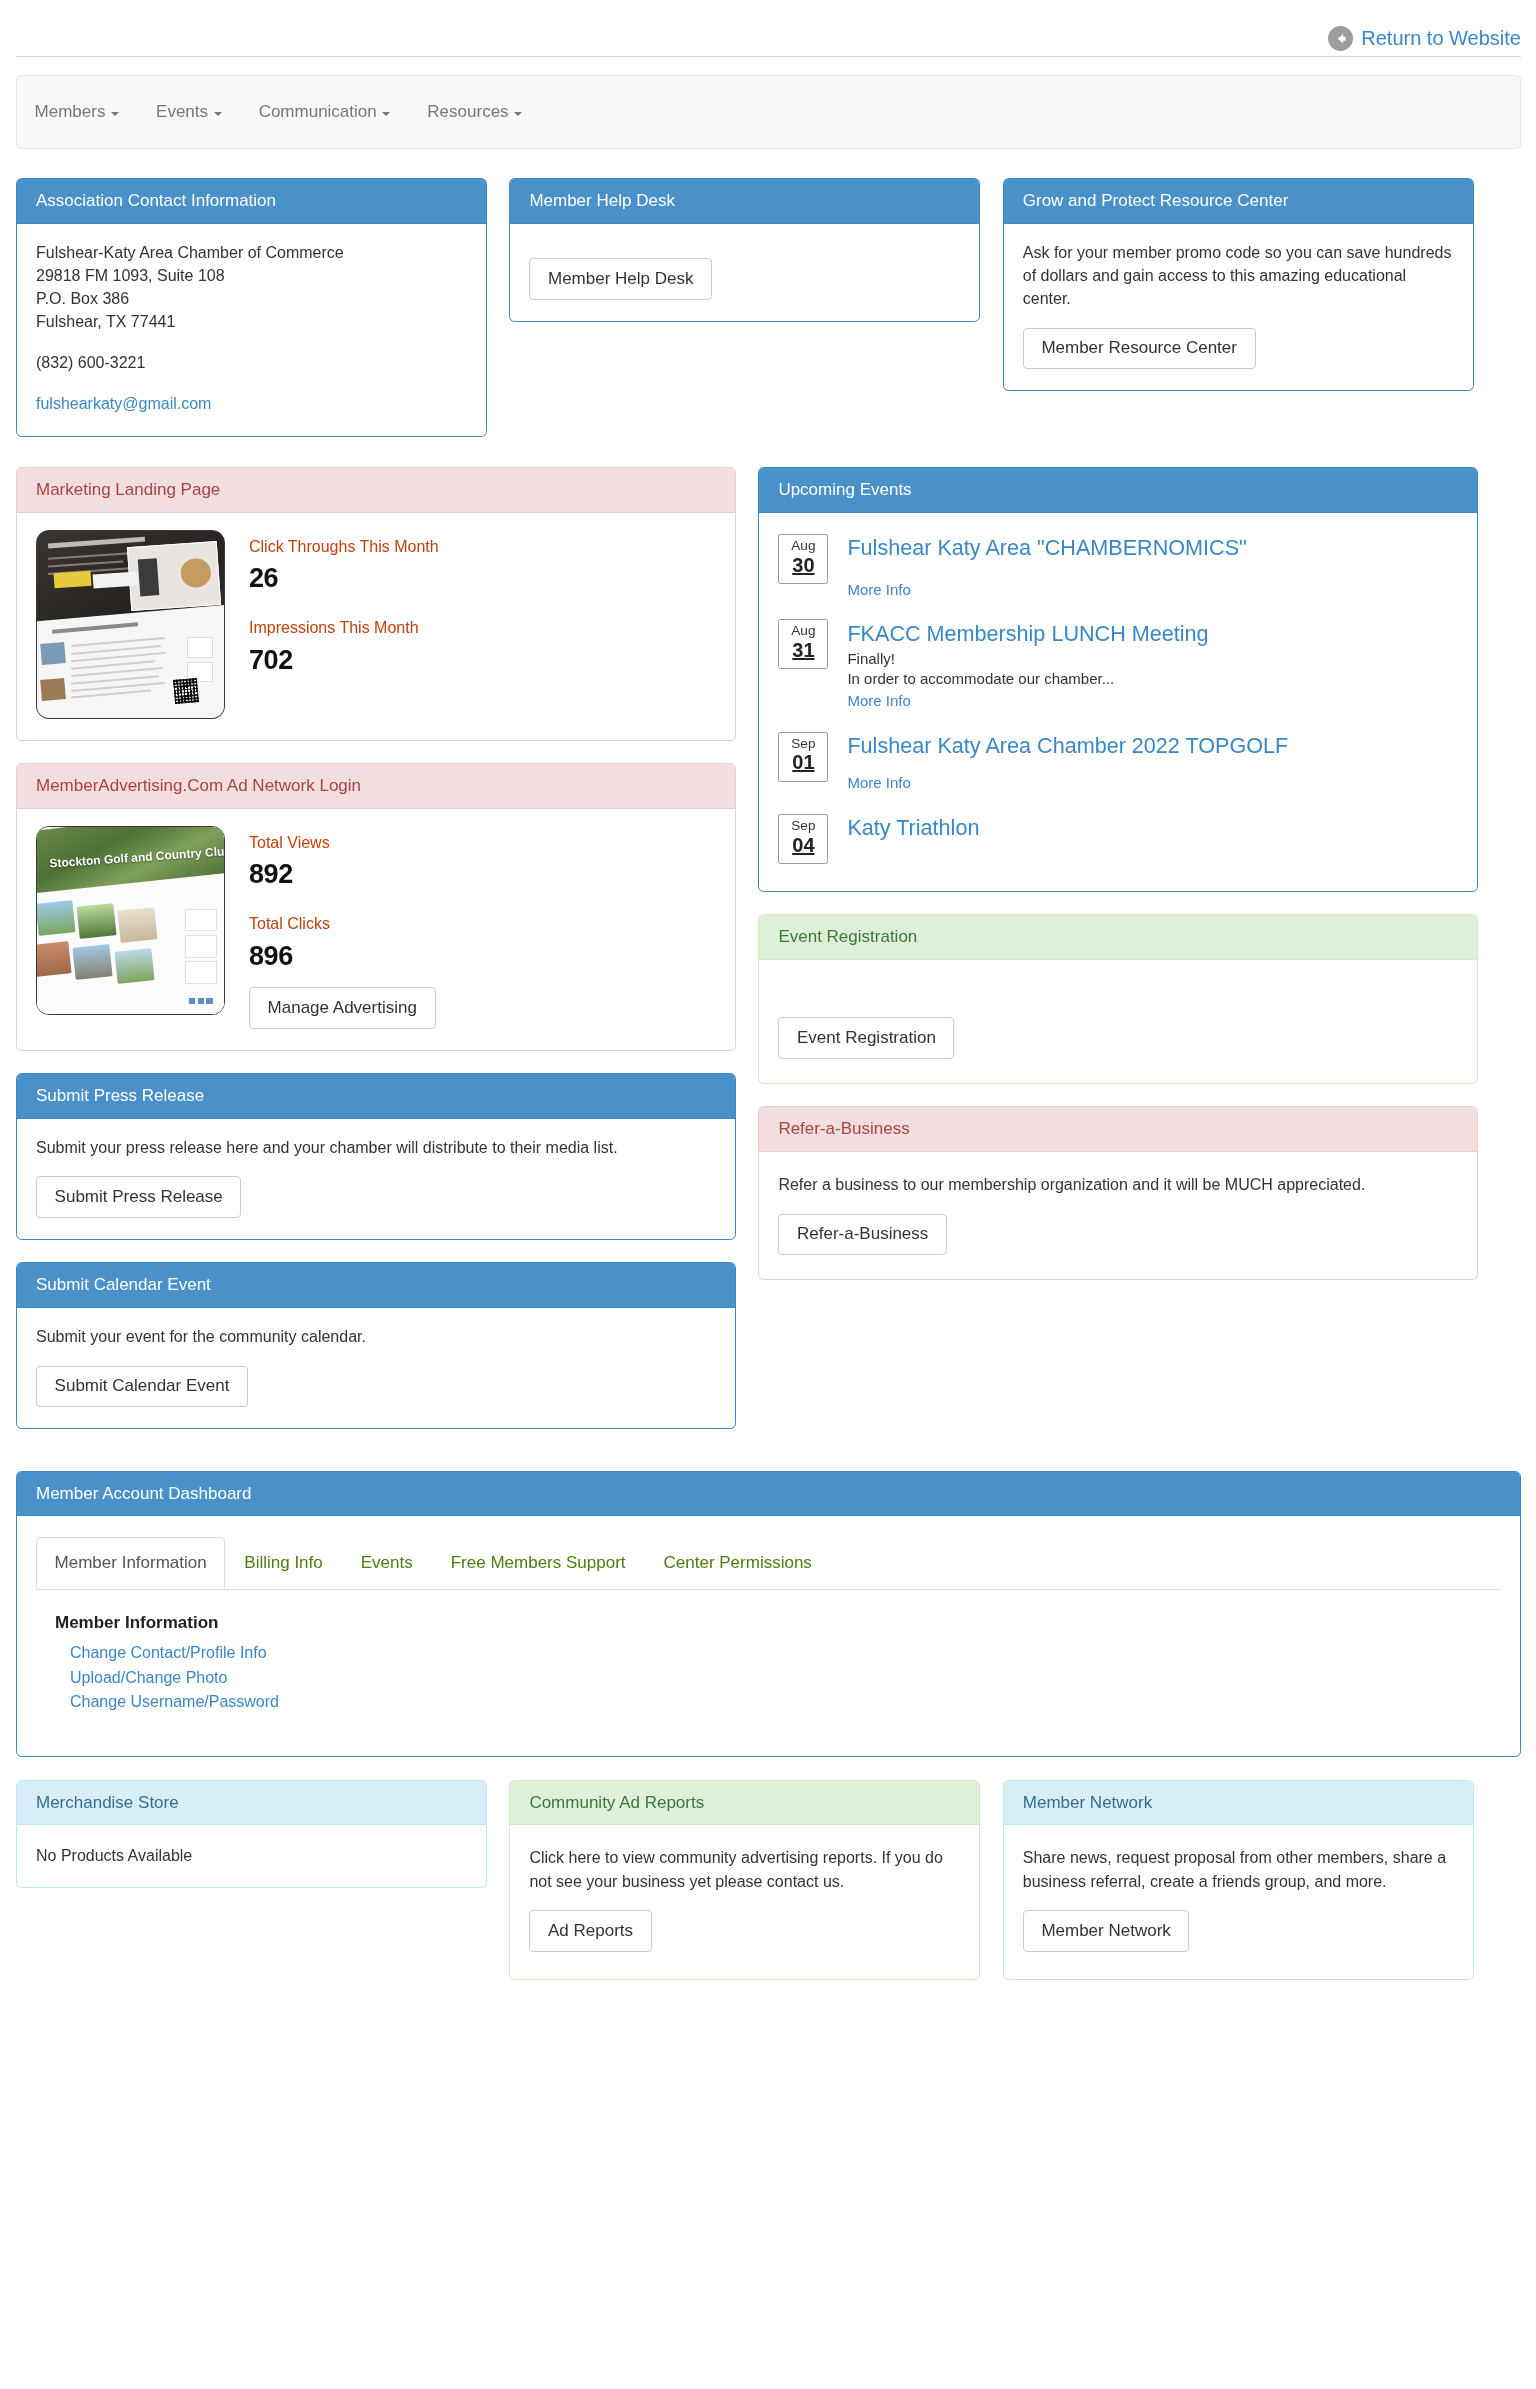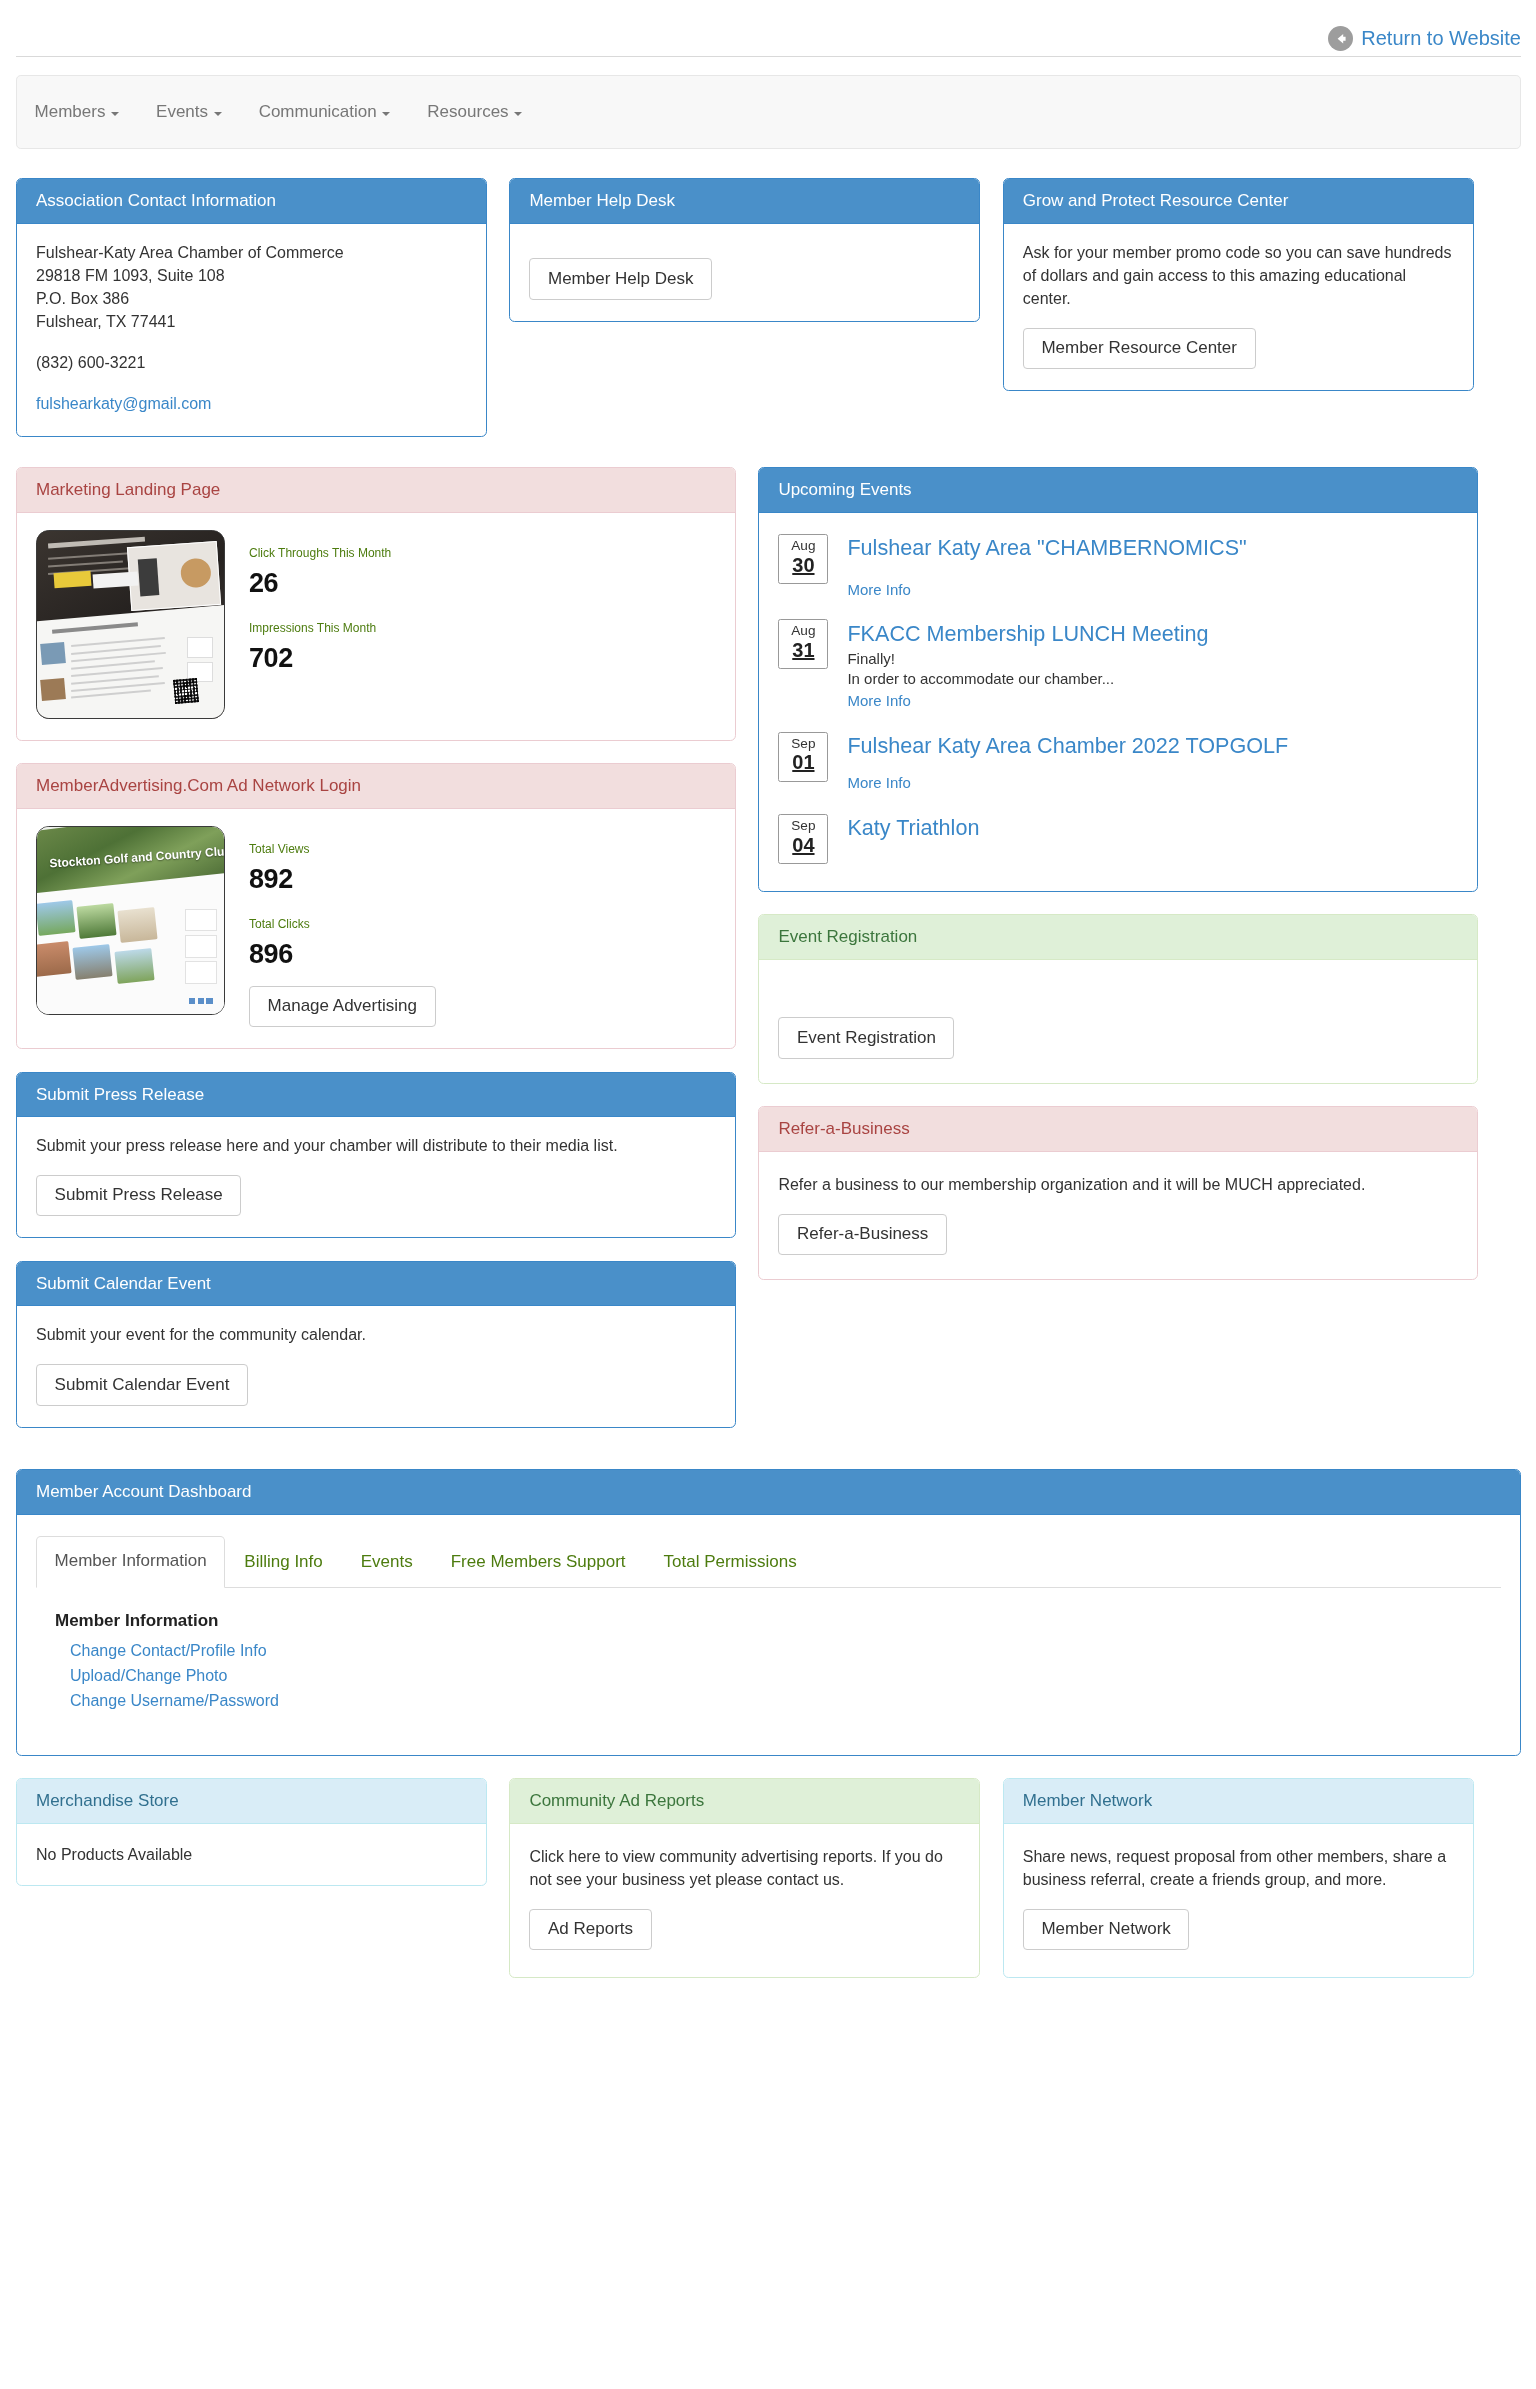--- a/index.html
+++ b/index.html
@@ -79,21 +79,21 @@
   .colR { width:720px; flex:0 0 720px; }
 
   
   .stat-row { display:flex; gap:24px; }
   .thumb {
     width:189px; height:189px; flex:0 0 189px; border-radius:12.8px;
     border:1.6px solid #3a3a3a; overflow:hidden; position:relative; background:#ddd;
   }
   .thumb.dark { background:#2b2724; }
   .stat-col { padding-top:4.8px; }
-  .stat-label { font-size:12px; color:#4d7c0f;margin-top:10px; }
+  .stat-label { font-size:16px; color:#c2410c; }
   .stat-value { font-size:27px; font-weight:bold; color:#111; margin:1.6px 0 17.6px 0; letter-spacing:-0.4px; }
 
   
   .mock1 { position:absolute; inset:0; background:linear-gradient(150deg,#3b3530 0%,#262220 45%,#4a4440 100%); }
   .mock1 .hdr { position:absolute; left:6%; top:5%; width:52%; height:4.8px; background:#d8d4cc; opacity:.85; transform:rotate(-4deg); }
   .mock1 .ln { position:absolute; left:6%; height:2.4px; background:#b9b3aa; opacity:.6; transform:rotate(-4deg); }
   .mock1 .vid { position:absolute; right:3%; top:7%; width:48%; height:34%; background:#e8e4df; border:1.6px solid #fff; transform:rotate(-4deg); }
   .mock1 .vid i { position:absolute; left:10%; top:20%; width:22%; height:60%; background:#3c3c3c; display:block; }
   .mock1 .vid b { position:absolute; right:8%; top:25%; width:34%; height:46%; background:#c79a62; border-radius:50%; display:block; }
   .mock1 .yel { position:absolute; left:9%; top:22%; width:20%; height:8%; background:#e8c93a; transform:rotate(-4deg); }
@@ -408,21 +408,21 @@
   </div>
 
   <div class="panel blue" style="margin-top:19px">
     <div class="panel-heading">Member Account Dashboard</div>
     <div class="panel-body" style="padding:21px 19px 42px 19px">
       <div class="tabs">
         <div class="tab active">Member Information</div>
         <div class="tab">Billing Info</div>
         <div class="tab">Events</div>
         <div class="tab">Free Members Support</div>
-        <div class="tab">Total Permissions</div>
+        <div class="tab">Center Permissions</div>
       </div>
       <div>
         <div class="dash-h" style="padding-left:19px">Member Information</div>
         <a class="dash-link">Change Contact/Profile Info</a>
         <a class="dash-link">Upload/Change Photo</a>
         <a class="dash-link">Change Username/Password</a>
       </div>
     </div>
   </div>
 

